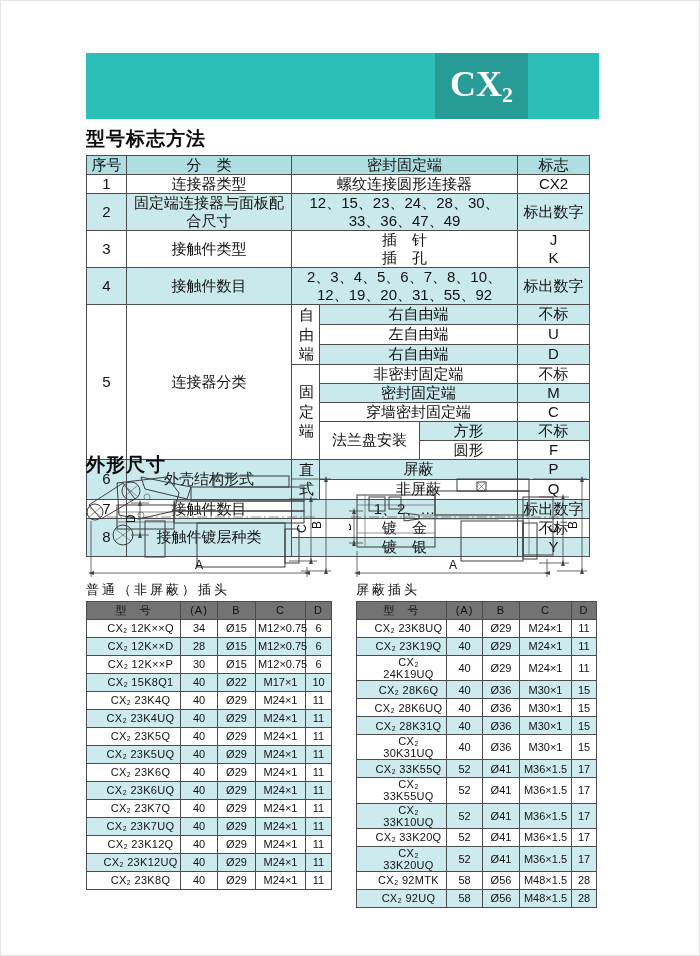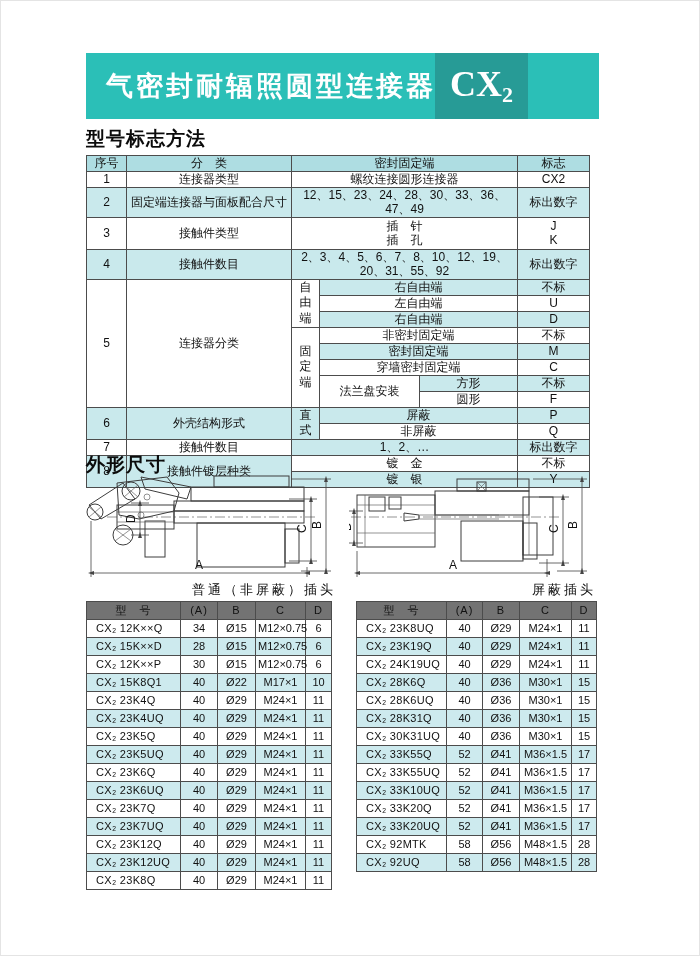--- a/index.html
+++ b/index.html
@@ -22,61 +22,60 @@
   .code .sub{font-size:22px;vertical-align:-6px;}
 
   
   .sec-title{position:absolute;left:85px;font-size:19px;font-weight:bold;
     letter-spacing:1px;color:#0b0b0b;}
   #sec1{top:125px;}
   #sec2{top:451px;}
 
   
   .mtable{position:absolute;left:85px;top:154px;width:503px;
-    border-collapse:collapse;table-layout:fixed;font-size:12px;}
+    border-collapse:collapse;table-layout:fixed;font-size:15px;}
   .mtable td{border:1px solid #4c4c4c;text-align:center;vertical-align:middle;
     padding:0 2px;height:15px;line-height:1.2;overflow:hidden;}
   .mtable .pre{white-space:pre-line;}
   .mtable .vert{word-break:break-all;line-height:1.3;padding:0 7px;}
   .teal{background:#c9e9ec;}
   .hteal{background:#aedde2;}
   .white{background:#ffffff;}
 
   
   .drawing{position:absolute;top:470px;}
   #draw-left{left:78px;}
   #draw-right{left:348px;}
   .draw-caption{position:absolute;top:580px;font-size:13px;letter-spacing:3px;
-    text-align:right;color:#0b0b0b;}
+    text-align:left;color:#0b0b0b;}
   #cap-left{left:85px;width:250px;}
   #cap-right{left:355px;width:240px;}
   svg .ln{stroke:#3d3d3d;stroke-width:1;fill:none;}
   svg .thin{stroke:#666;stroke-width:0.7;fill:none;}
   svg .dim{stroke:#444;stroke-width:0.8;fill:none;}
   svg .dimtxt{font-family:"Liberation Sans",sans-serif;font-size:12px;fill:#111;}
 
   
   .ptable{position:absolute;top:600px;border-collapse:collapse;
     table-layout:fixed;font-size:11px;}
   #ptable-left{left:85px;width:245px;}
   #ptable-right{left:355px;width:240px;}
   .ptable th,.ptable td{border:1px solid #4c4c4c;height:17px;
     text-align:center;vertical-align:middle;padding:0 2px;line-height:1.1;}
   .ptable th{background:#737373;font-weight:normal;letter-spacing:1px;}
-  .ptable td:first-child{text-align:left;padding-left:9px;letter-spacing:0.3px;}
+  .ptable td:first-child{text-align:center;padding-left:16px;letter-spacing:0.3px;}
   .ptable tbody tr:nth-child(even) td{background:#cdeaee;}
   .ptable tbody tr:nth-child(odd) td{background:#ffffff;}
 </style>
 </head>
 <body>
 
 <div class="page">
 
   <div class="banner">
-    <span class="banner-title">气密封耐辐照圆型连接器</span>
     <div class="code-box">
       <span class="code"><span>CX</span><span class="sub">2</span></span>
     </div>
   </div>
 
   <div class="sec-title" id="sec1">型号标志方法</div>
 
   <table class="mtable">
     <colgroup>
       <col style="width:40px">
@@ -338,21 +337,21 @@
     </thead>
     <tbody>
         <tr>
           <td>CX₂ 12K××Q</td>
           <td>34</td>
           <td>Ø15</td>
           <td>M12×0.75</td>
           <td>6</td>
         </tr>
         <tr>
-          <td>CX₂ 15K××D</td>
+          <td>CX₂ 12K××D</td>
           <td>28</td>
           <td>Ø15</td>
           <td>M12×0.75</td>
           <td>6</td>
         </tr>
         <tr>
           <td>CX₂ 12K××P</td>
           <td>30</td>
           <td>Ø15</td>
           <td>M12×0.75</td>

